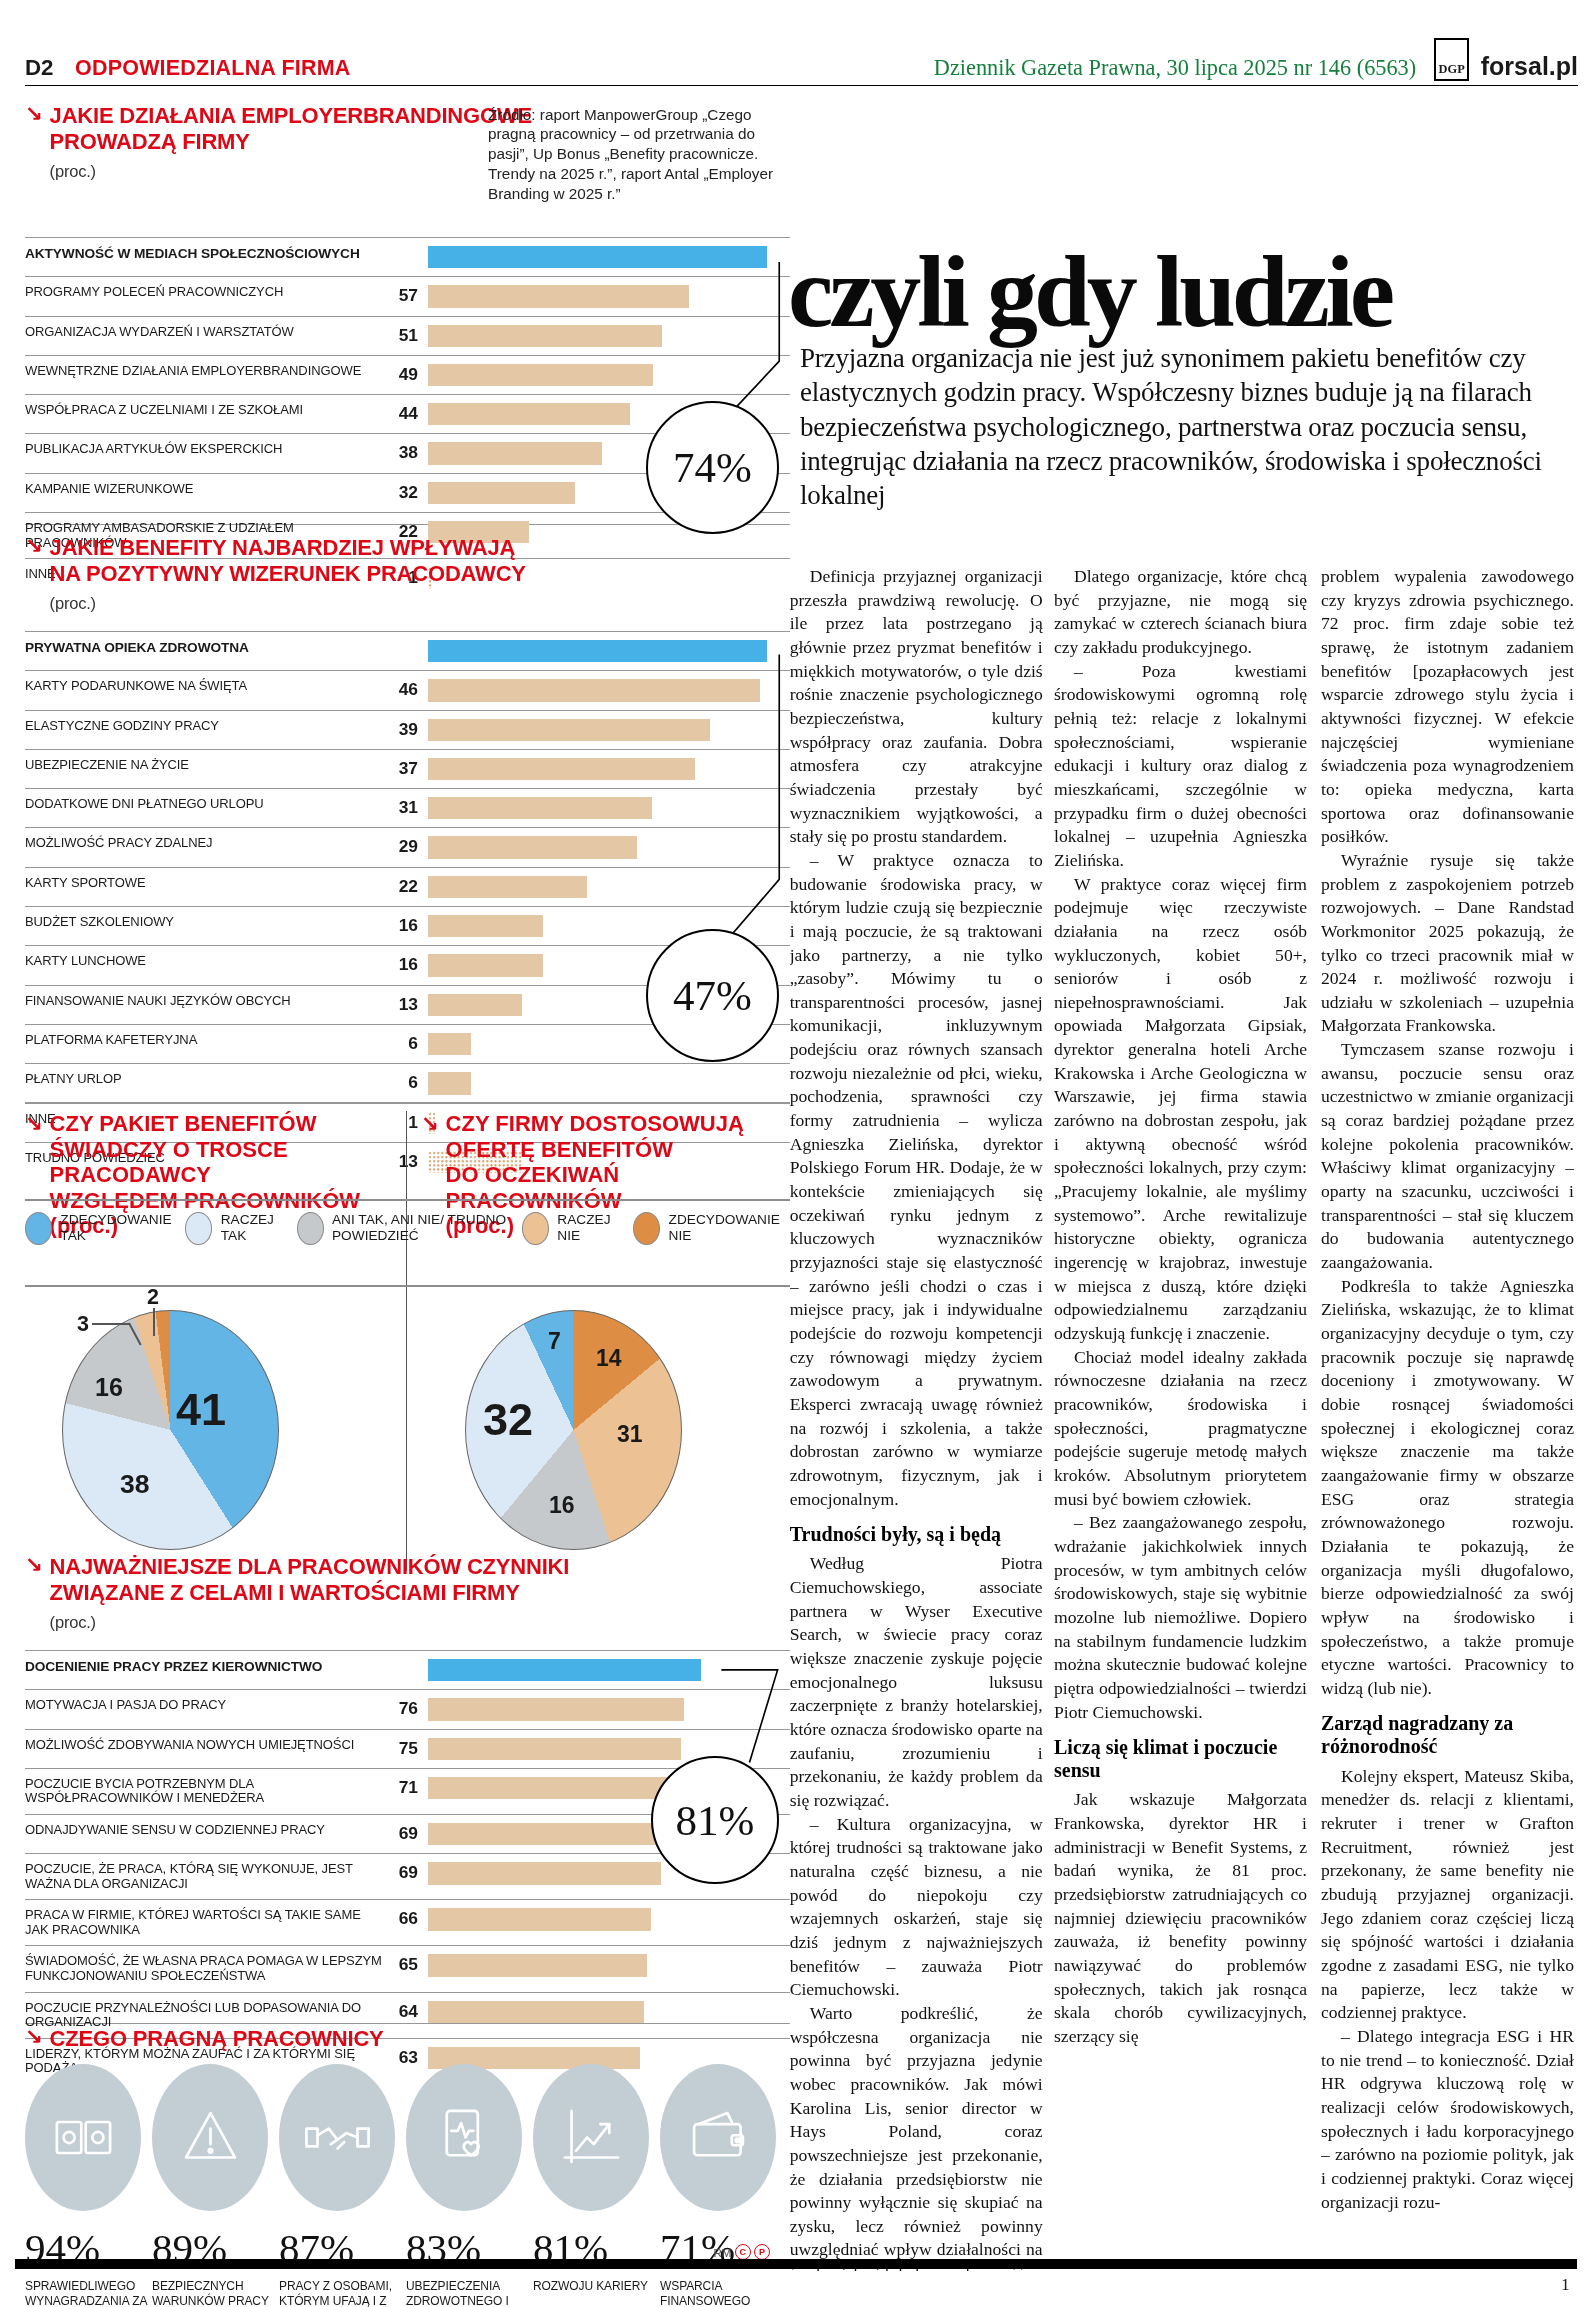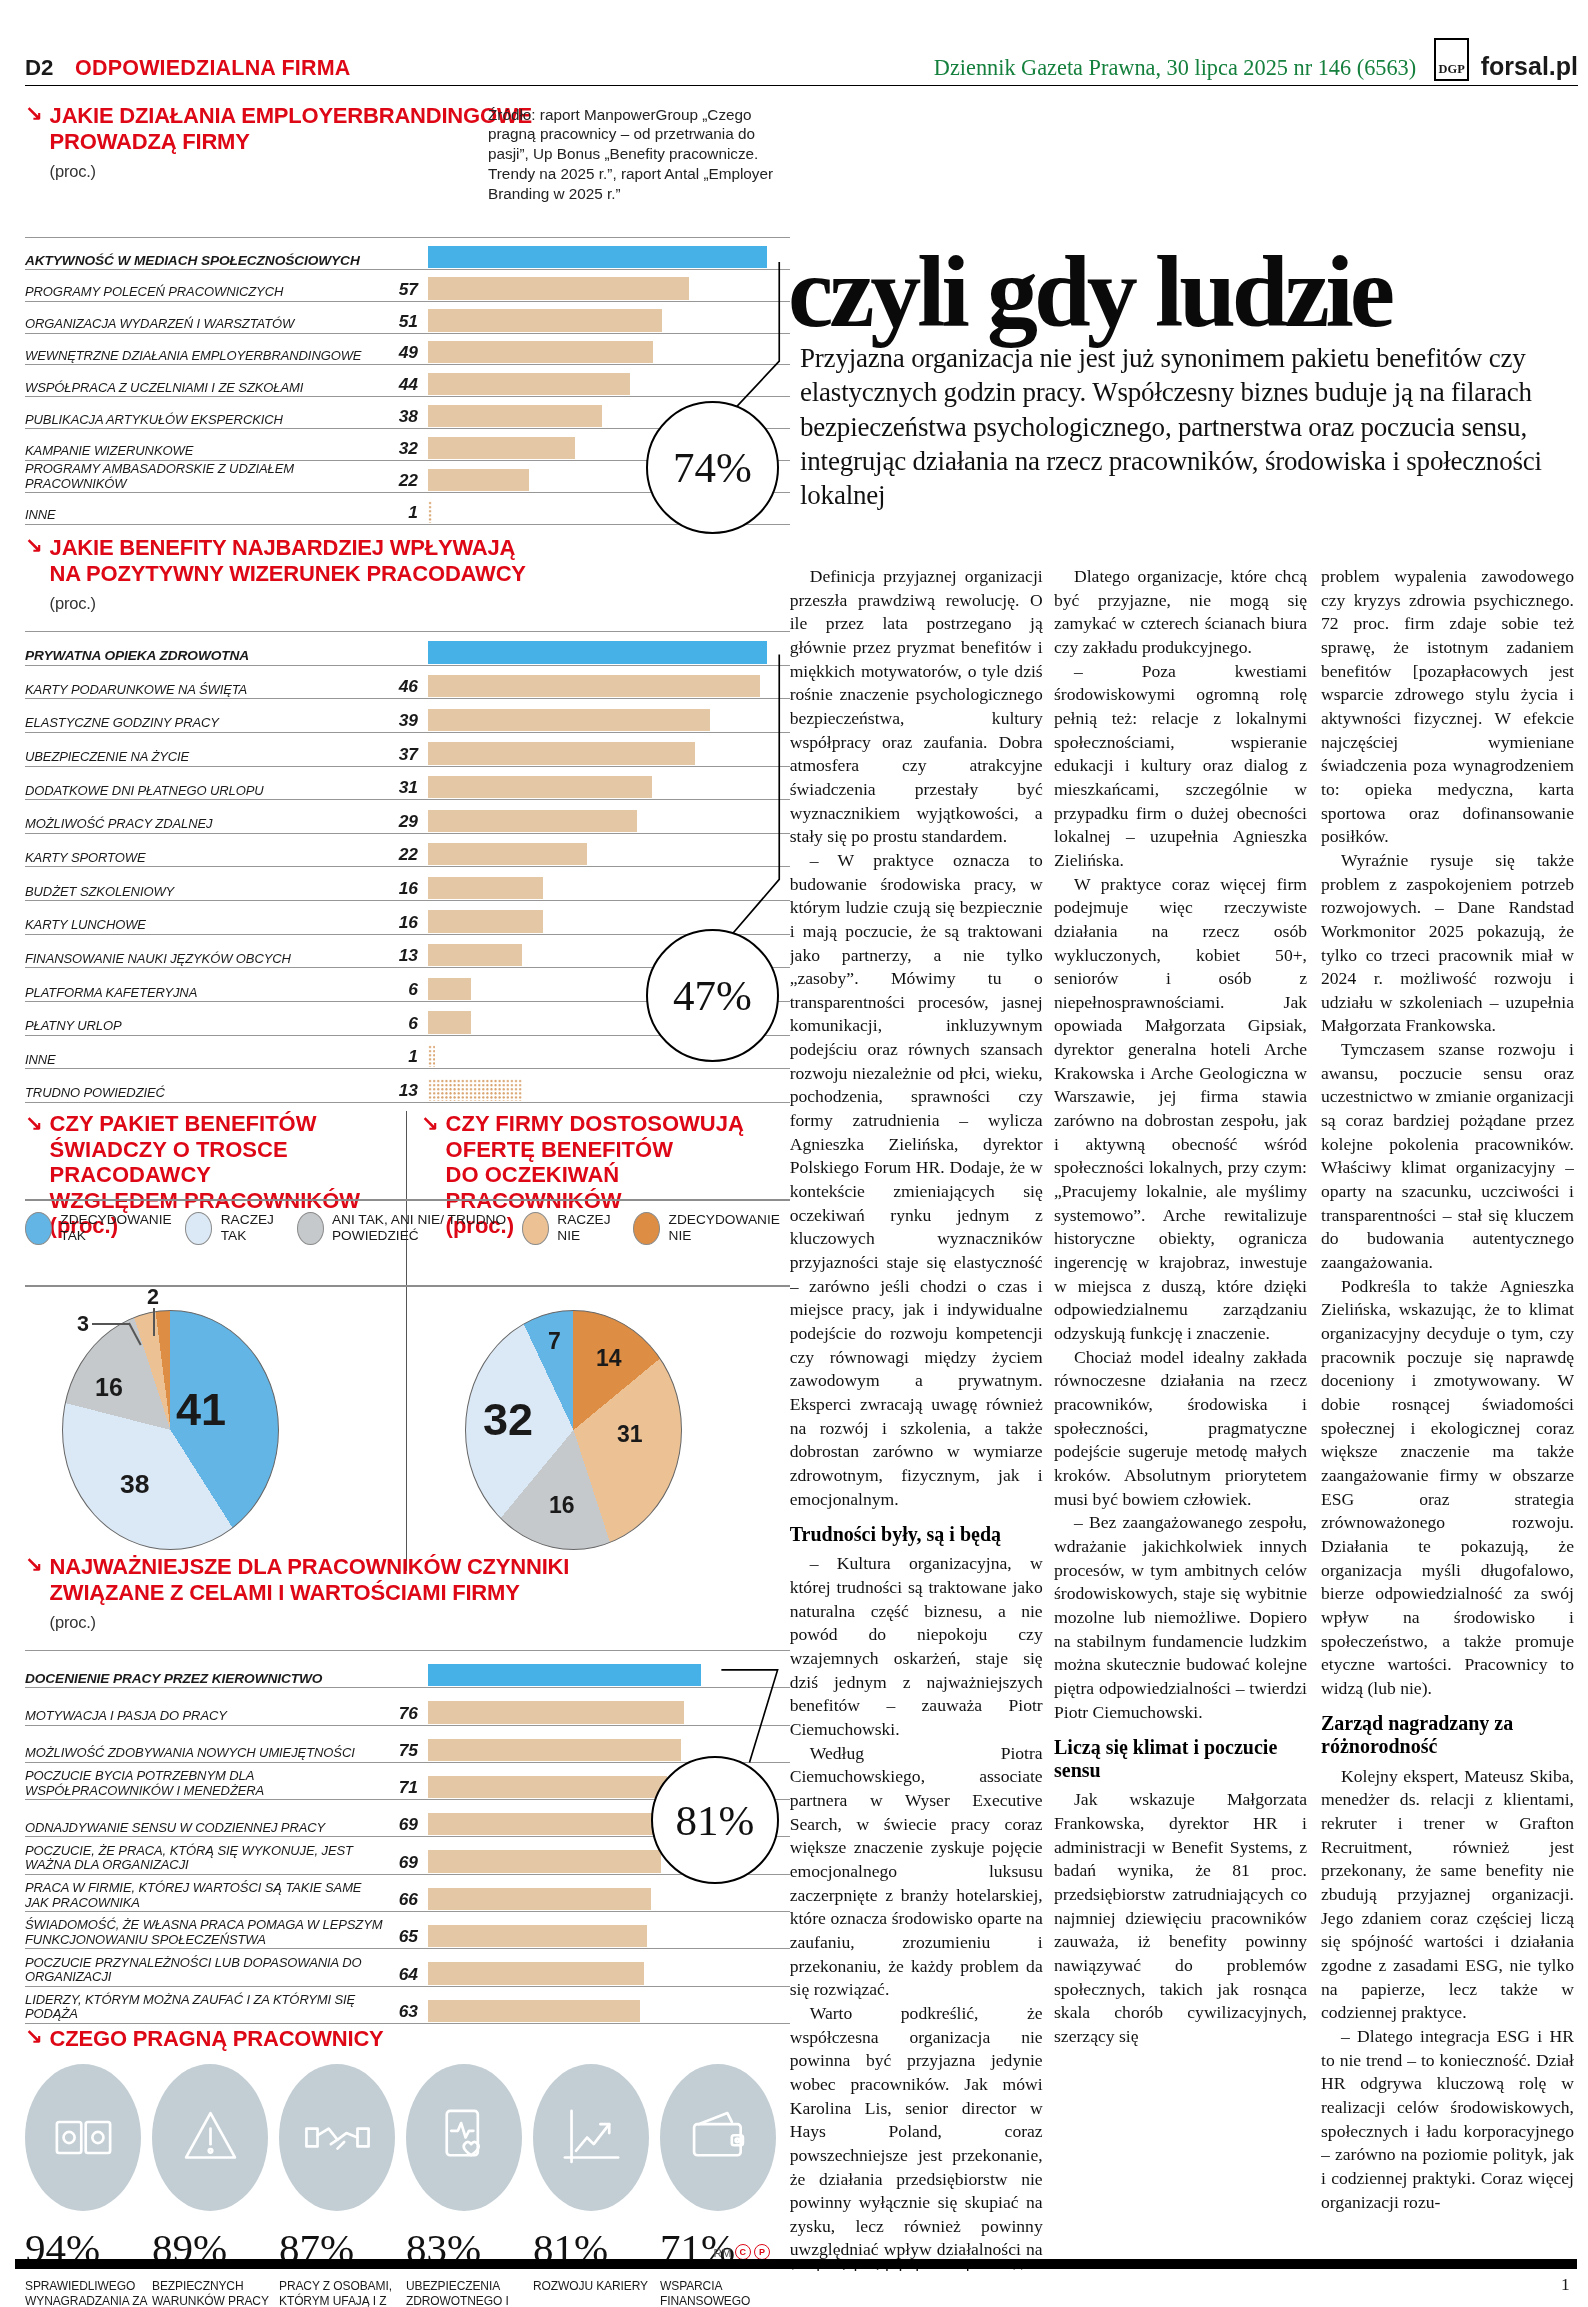--- a/index.html
+++ b/index.html
@@ -17,21 +17,21 @@
   .site{font-weight:700;font-size:25px;}
   
   .leftcol{position:absolute;left:25px;top:98px;width:765px;height:2204px;}
   .kicker{position:absolute;display:flex;gap:6.6px;}
   .kicker .arrow{color:#de0716;font-family:"DejaVu Sans",sans-serif;font-weight:700;font-size:21.5px;line-height:1.05;}
   .kicker .klines{color:#de0716;font-weight:700;font-size:22px;line-height:1.16;letter-spacing:-0.2px;}
   .kicker .unit{color:#333;font-weight:400;font-size:16.5px;margin-top:8.3px;display:inline-block;}
   .source{position:absolute;font-size:15.3px;line-height:1.3;color:#222;}
   .chart-area{position:absolute;left:0;width:765px;}
   .rows{position:absolute;inset:0;display:flex;flex-direction:column;}
-  .crow{flex:1;display:flex;align-items:flex-end;border-top:0.8px solid #979797;padding:1px 0;box-sizing:border-box;font-style:italic;}
+  .crow{flex:1;display:flex;align-items:flex-start;border-top:0.8px solid #979797;padding:8px 0;box-sizing:border-box;}
   .rows{border-bottom:0.8px solid #979797;}
   .clabel{width:362px;font-size:13px;line-height:1.12;letter-spacing:-0.1px;text-transform:uppercase;}
   .crow.hl .clabel{font-weight:700;font-size:13.7px;}
   .cval{width:41px;text-align:right;padding-right:10px;font-weight:700;font-size:17.4px;box-sizing:border-box;}
   .ctrack{flex:1;height:22.3px;position:relative;}
   .cbar{height:22.3px;background:#e4c7a5;}
   .cbar.blue{background:#45b1e6;}
   .cbar.dotted{background:transparent;background-image:radial-gradient(#d9a36e 1.1px,transparent 1.2px);background-size:4.1px 4.1px;}
   .connector{position:absolute;inset:0;pointer-events:none;}
   .pct-circle{position:absolute;background:#fff;border:2.1px solid #000;border-radius:50%;
@@ -533,22 +533,22 @@
 <div class="article">
   <div class="headline">
     <br>
     <span>czyli gdy ludzie</span>
   </div>
   <div class="lead">Przyjazna organizacja nie jest już synonimem pakietu benefitów czy elastycznych godzin pracy. Współczesny biznes buduje ją na filarach bezpieczeństwa psychologicznego, partnerstwa oraz poczucia sensu, integrując działania na rzecz pracowników, środowiska i społeczności lokalnej</div>
   <div class="coltext" style="left:1.7px;">
       <p>Definicja przyjaznej organizacji przeszła prawdziwą rewolucję. O ile przez lata postrzegano ją głównie przez pryzmat benefitów i miękkich motywatorów, o tyle dziś rośnie znaczenie psychologicznego bezpieczeństwa, kultury współpracy oraz zaufania. Dobra atmosfera czy atrakcyjne świadczenia przestały być wyznacznikiem wyjątkowości, a stały się po prostu standardem.</p>
       <p>– W praktyce oznacza to budowanie środowiska pracy, w którym ludzie czują się bezpiecznie i mają poczucie, że są traktowani jako partnerzy, a nie tylko „zasoby”. Mówimy tu o transparentności procesów, jasnej komunikacji, inkluzywnym podejściu oraz równych szansach rozwoju niezależnie od płci, wieku, pochodzenia, sprawności czy formy zatrudnienia – wylicza Agnieszka Zielińska, dyrektor Polskiego Forum HR. Dodaje, że w kontekście zmieniających się oczekiwań rynku jednym z kluczowych wyznaczników przyjazności staje się elastyczność – zarówno jeśli chodzi o czas i miejsce pracy, jak i indywidualne podejście do rozwoju kompetencji czy równowagi między życiem zawodowym a prywatnym. Eksperci zwracają uwagę również na rozwój i szkolenia, a także dobrostan zarówno w wymiarze zdrowotnym, fizycznym, jak i emocjonalnym.</p>
       <h3>Trudności były, są i będą</h3>
+      <p>Według Piotra Ciemuchowskiego, associate partnera w Wyser Executive Search, w świecie pracy coraz większe znaczenie zyskuje pojęcie emocjonalnego luksusu zaczerpnięte z branży hotelarskiej, które oznacza środowisko oparte na zaufaniu, zrozumieniu i przekonaniu, że każdy problem da się rozwiązać.</p>
       <p>– Kultura organizacyjna, w której trudności są traktowane jako naturalna część biznesu, a nie powód do niepokoju czy wzajemnych oskarżeń, staje się dziś jednym z najważniejszych benefitów – zauważa Piotr Ciemuchowski.</p>
-      <p>Według Piotra Ciemuchowskiego, associate partnera w Wyser Executive Search, w świecie pracy coraz większe znaczenie zyskuje pojęcie emocjonalnego luksusu zaczerpnięte z branży hotelarskiej, które oznacza środowisko oparte na zaufaniu, zrozumieniu i przekonaniu, że każdy problem da się rozwiązać.</p>
       <p>Warto podkreślić, że współczesna organizacja nie powinna być przyjazna jedynie wobec pracowników. Jak mówi Karolina Lis, senior director w Hays Poland, coraz powszechniejsze jest przekonanie, że działania przedsiębiorstw nie powinny wyłącznie się skupiać na zysku, lecz również powinny uwzględniać wpływ działalności na środowisko i lokalną społeczność.</p>
     </div>
   <div class="coltext" style="left:266px;">
       <p>Dlatego organizacje, które chcą być przyjazne, nie mogą się zamykać w czterech ścianach biura czy zakładu produkcyjnego.</p>
       <p>– Poza kwestiami środowiskowymi ogromną rolę pełnią też: relacje z lokalnymi społecznościami, wspieranie edukacji i kultury oraz dialog z mieszkańcami, szczególnie w przypadku firm o dużej obecności lokalnej – uzupełnia Agnieszka Zielińska.</p>
       <p>W praktyce coraz więcej firm podejmuje więc rzeczywiste działania na rzecz osób wykluczonych, kobiet 50+, seniorów i osób z niepełnosprawnościami. Jak opowiada Małgorzata Gipsiak, dyrektor generalna hoteli Arche Krakowska i Arche Geologiczna w Warszawie, jej firma stawia zarówno na dobrostan zespołu, jak i aktywną obecność wśród społeczności lokalnych, przy czym: „Pracujemy lokalnie, ale myślimy systemowo”. Arche rewitalizuje historyczne obiekty, ogranicza ingerencję w krajobraz, inwestuje w miejsca z duszą, które dzięki odpowiedzialnemu zarządzaniu odzyskują funkcję i znaczenie.</p>
       <p>Chociaż model idealny zakłada równoczesne działania na rzecz pracowników, środowiska i społeczności, pragmatyczne podejście sugeruje metodę małych kroków. Absolutnym priorytetem musi być bowiem człowiek.</p>
       <p>– Bez zaangażowanego zespołu, wdrażanie jakichkolwiek innych procesów, w tym ambitnych celów środowiskowych, staje się wybitnie mozolne lub niemożliwe. Dopiero na stabilnym fundamencie ludzkim można skutecznie budować kolejne piętra odpowiedzialności – twierdzi Piotr Ciemuchowski.</p>
       <h3>Liczą się klimat i poczucie sensu</h3>
       <p>Jak wskazuje Małgorzata Frankowska, dyrektor HR i administracji w Benefit Systems, z badań wynika, że 81 proc. przedsiębiorstw zatrudniających co najmniej dziewięciu pracowników zauważa, iż benefity powinny nawiązywać do problemów społecznych, takich jak rosnąca skala chorób cywilizacyjnych, szerzący się</p>

